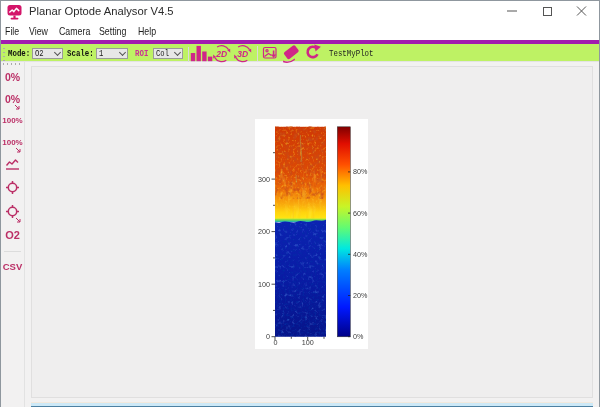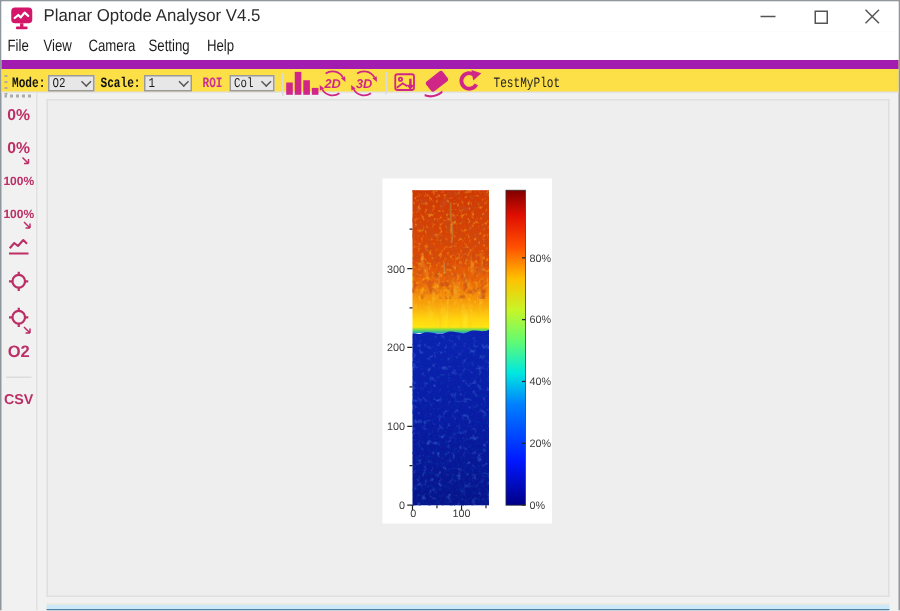--- a/index.html
+++ b/index.html
@@ -3,21 +3,21 @@
 <meta charset="utf-8">
 <style>
 * { margin:0; padding:0; box-sizing:border-box; }
 html,body { width:600px; height:407px; overflow:hidden; }
 body { position:relative; font-family:"Liberation Sans", sans-serif; background:#f2f1f1; }
 .win { position:absolute; left:0; top:0; width:600px; height:407px; border-left:1px solid #8f979e; border-top:1px solid #8f979e; border-right:1px solid #8f979e; }
 .abs { position:absolute; }
 .titlebar { left:1px; top:1px; width:598px; height:20px; background:#ffffff; }
 .menubar { left:1px; top:21px; width:598px; height:19px; background:#ffffff;text-decoration:underline; }
 .menu { position:absolute; top:4px; font-size:11px; color:#1c1c1c; transform:scaleX(0.8); transform-origin:left center; }
-.toolbar { left:1px; top:40px; width:598px; height:22px; background:#fde047; border-top:6px solid #a21caf; border-bottom:1px solid #e3e3e3; }
+.toolbar { left:1px; top:40px; width:598px; height:22px; background:#bef264; border-top:4px solid #a21caf; border-bottom:1px solid #e3e3e3; }
 .combo { position:absolute; height:11px; background:#e7e7e7; border:1px solid #9a9a9a; font-family:"Liberation Mono",monospace; font-size:9px; color:#1a1a1a; }
 .combo span.txt { position:absolute; left:2px; top:0px; transform:scaleX(0.8); transform-origin:left center; }
 .combo .chev { position:absolute; right:2px; top:1px; width:5px; height:5px; border-right:1px solid #555; border-bottom:1px solid #555; transform:rotate(45deg); }
 .tlabel { position:absolute; font-family:"Liberation Mono",monospace; font-weight:bold; font-size:9.5px; color:#111; transform:scaleX(0.78); transform-origin:left center; }
 .sep { position:absolute; width:1px; background:#dadada; }
 .side { position:absolute; left:0; width:13px; text-align:center; color:#bb2f66; font-weight:bold; white-space:nowrap; }
 </style>
 </head>
 <body>
 <div class="win"></div>

